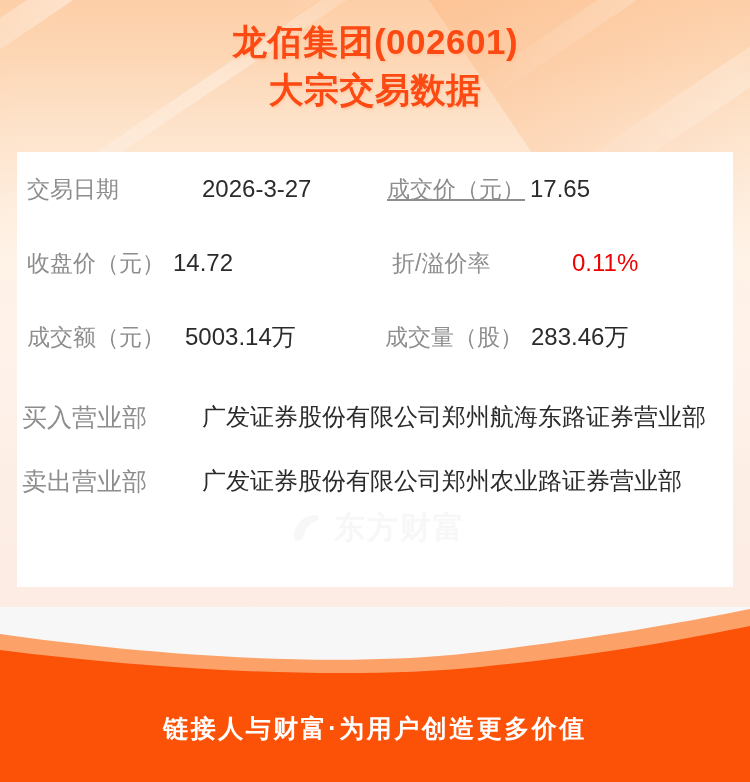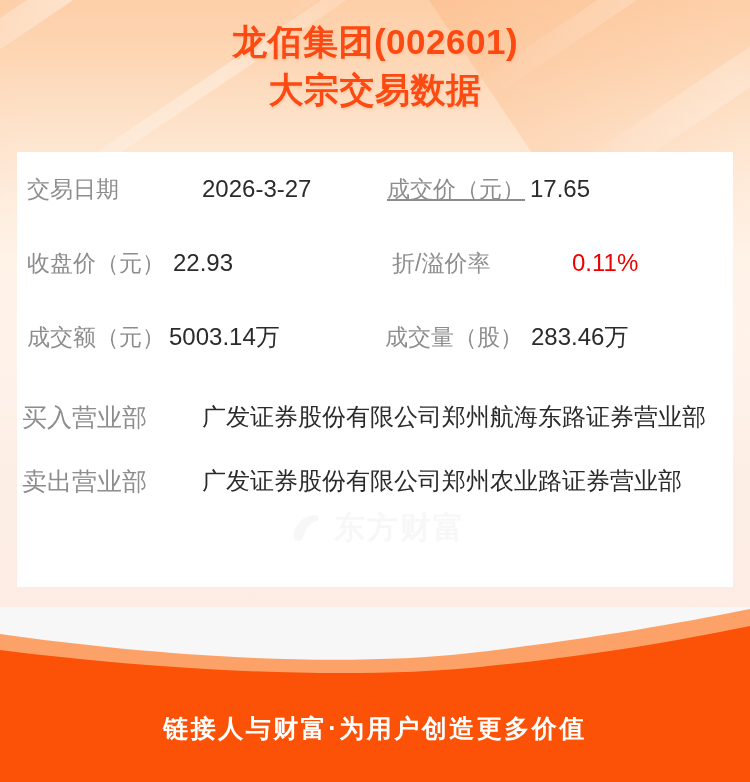--- a/index.html
+++ b/index.html
@@ -161,21 +161,21 @@
   .r1 .c1-val { }
   .r1 .c2-lbl { margin-left: 12px; text-decoration: underline; }
   .r1 .c2-val { margin-left: 5px; }
 
   .r2 .c1-lbl { margin-left: 5px; }
   .r2 .c1-val { margin-left: 8px; }
   .r2 .c2-lbl { margin-left: 17px; width: 160px; }
   .r2 .c2-val { }
 
   .r3 .c1-lbl { margin-left: 5px; }
-  .r3 .c1-val { margin-left: 4px; }
+  .r3 .c1-val { margin-left: 20px; }
   .r3 .c2-lbl { margin-left: 10px; }
   .r3 .c2-val { margin-left: 8px; }
 
   
   .row.broker {
     display: flex;
     align-items: flex-start;
     padding-top: 22px;
   }
   .row.broker .b-lbl {
@@ -263,21 +263,21 @@
         </div>
         <div class="cell half-b">
           <span class="lbl c2-lbl">成交价（元）</span>
           <span class="val c2-val">17.65</span>
         </div>
       </div>
 
       <div class="row r-compact r2">
         <div class="cell half-a">
           <span class="lbl c1-lbl">收盘价（元）</span>
-          <span class="val c1-val">22.93</span>
+          <span class="val c1-val">14.72</span>
         </div>
         <div class="cell half-b">
           <span class="lbl c2-lbl">折/溢价率</span>
           <span class="val red c2-val">0.11%</span>
         </div>
       </div>
 
       <div class="row r-compact r3">
         <div class="cell half-a">
           <span class="lbl c1-lbl">成交额（元）</span>

